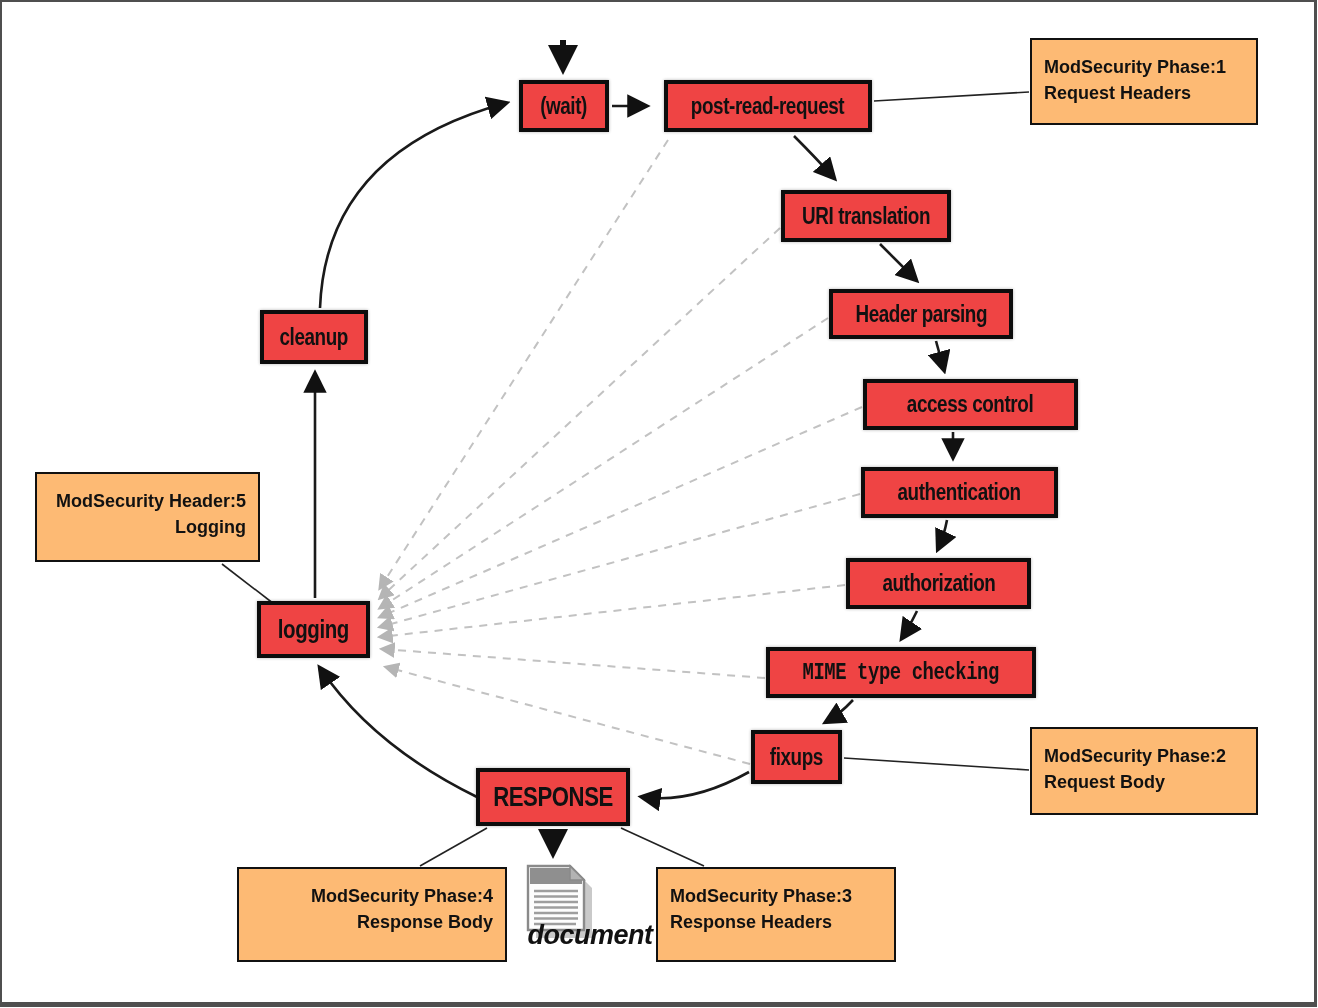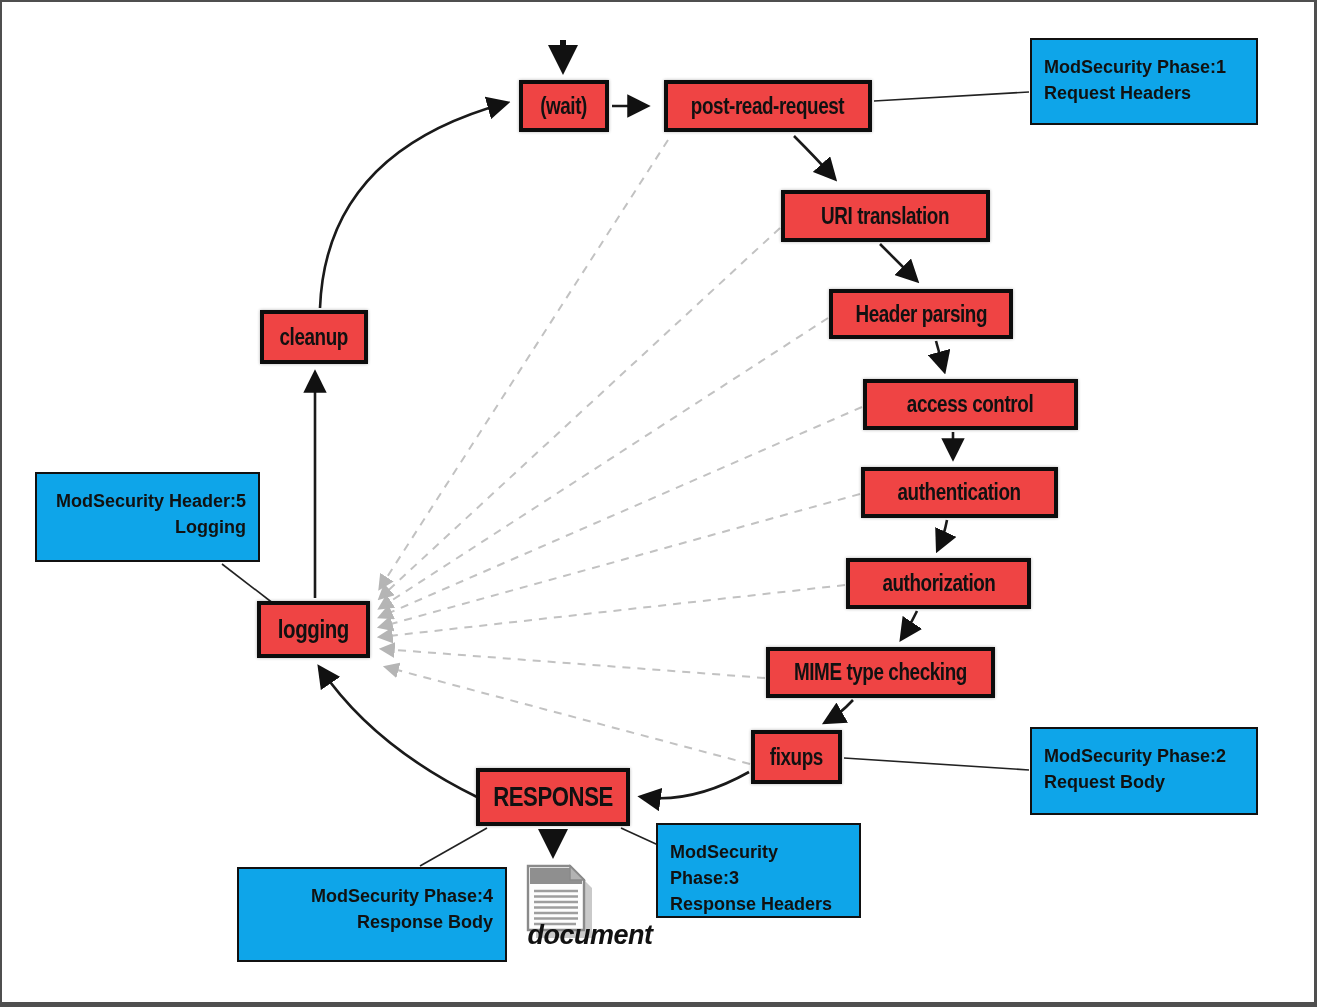--- a/index.html
+++ b/index.html
@@ -9,39 +9,39 @@
 
   
   .node{position:absolute;display:flex;align-items:center;justify-content:center;
         background:#ef4444;border:4px solid #0d0d0d;box-sizing:border-box;
         box-shadow:0 0 3px rgba(0,0,0,.3);}
   .node .lbl{display:inline-block;transform:scaleX(.82);white-space:nowrap;
         font-weight:bold;font-size:23px;color:#111;letter-spacing:-.5px;}
 
   #n-wait{left:519px;top:80px;width:90px;height:52px;}
   #n-prr{left:664px;top:80px;width:208px;height:52px;}
-  #n-uri{left:781px;top:190px;width:209px;height:52px;}
+  #n-uri{left:781px;top:190px;width:170px;height:52px;}
   #n-hdr{left:829px;top:289px;width:184px;height:50px;}
   #n-acc{left:863px;top:379px;width:215px;height:51px;}
   #n-aun{left:861px;top:467px;width:197px;height:51px;}
   #n-auz{left:846px;top:558px;width:185px;height:51px;}
-  #n-mime{left:766px;top:647px;width:229px;height:51px;}
+  #n-mime{left:766px;top:647px;width:270px;height:51px;font-family:Liberation Mono, monospace;}
   #n-fix{left:751px;top:730px;width:91px;height:54px;}
   #n-resp{left:476px;top:768px;width:154px;height:58px;}
   #n-resp .lbl{font-size:27px;}
   #n-log{left:257px;top:601px;width:113px;height:57px;}
   #n-log .lbl{font-size:25px;}
   #n-cln{left:260px;top:310px;width:108px;height:54px;}
 
   
-  .ann{position:absolute;background:#0ea5e9;border:2px solid #111;box-sizing:border-box;
+  .ann{position:absolute;background:#fdba74;border:2px solid #111;box-sizing:border-box;
        padding:14px 12px 0 12px;font-weight:bold;font-size:18px;line-height:1.45;color:#111;}
   #a-p1{left:1030px;top:38px;width:228px;height:87px;text-align:left;}
   #a-p2{left:1030px;top:727px;width:228px;height:88px;text-align:left;}
-  #a-p3{left:656px;top:823px;width:205px;height:95px;text-align:left;}
+  #a-p3{left:656px;top:867px;width:240px;height:95px;text-align:left;}
   #a-p4{left:237px;top:867px;width:270px;height:95px;text-align:right;padding-left:48px;}
   #a-p5{left:35px;top:472px;width:225px;height:90px;text-align:right;}
 
   .doc-label{position:absolute;left:490px;top:920px;width:140px;text-align:center;
        font-weight:bold;font-style:italic;font-size:27px;color:#111;letter-spacing:-.5px;margin-left:30px;}
 </style>
 </head>
 <body>
 
 <div class="frame"></div>

